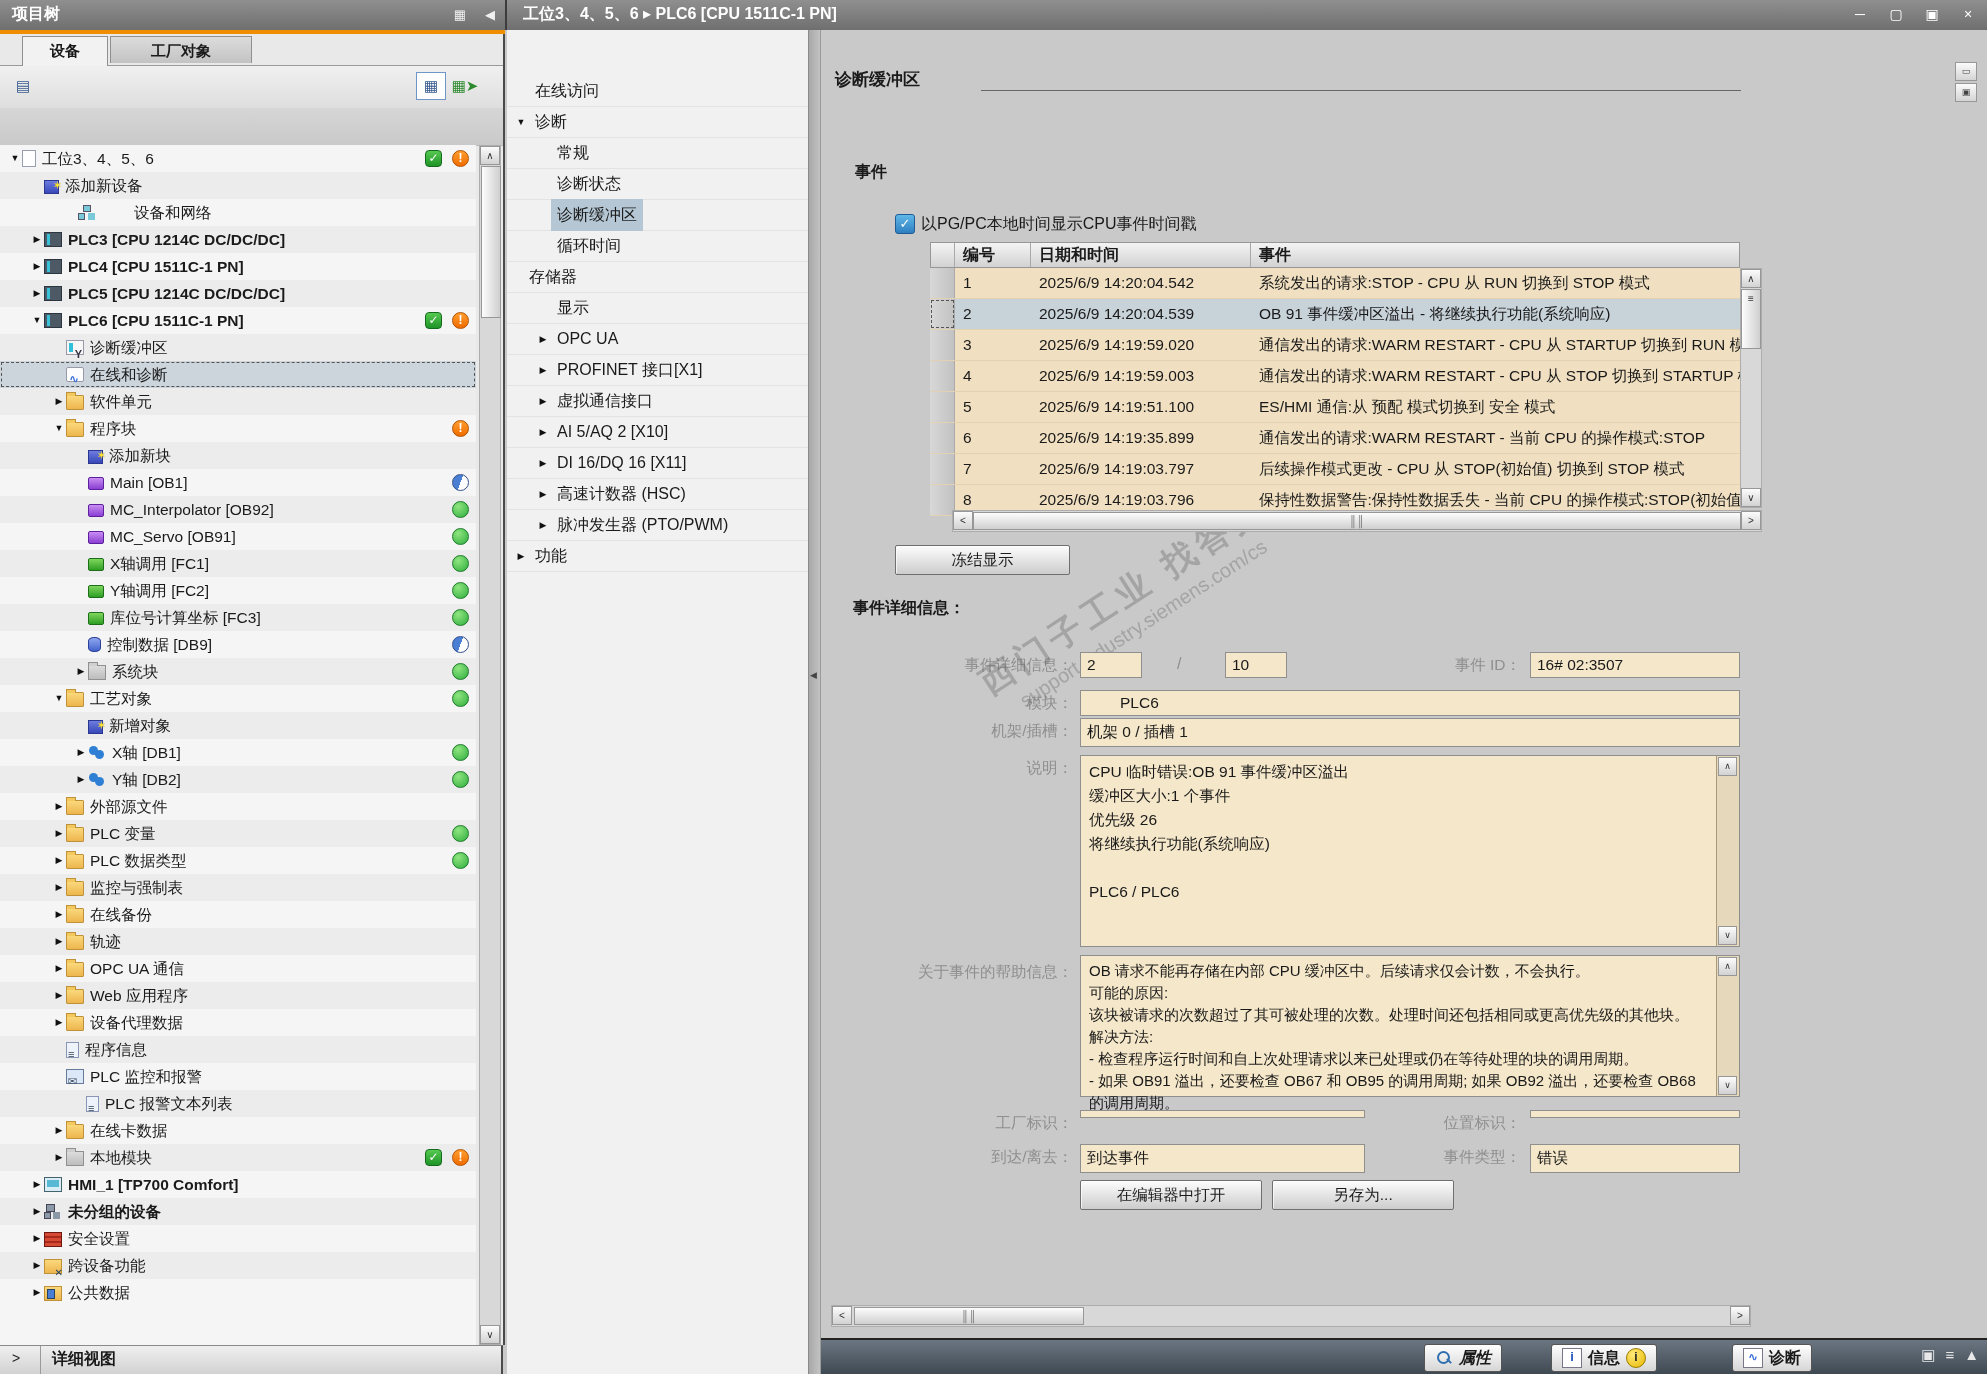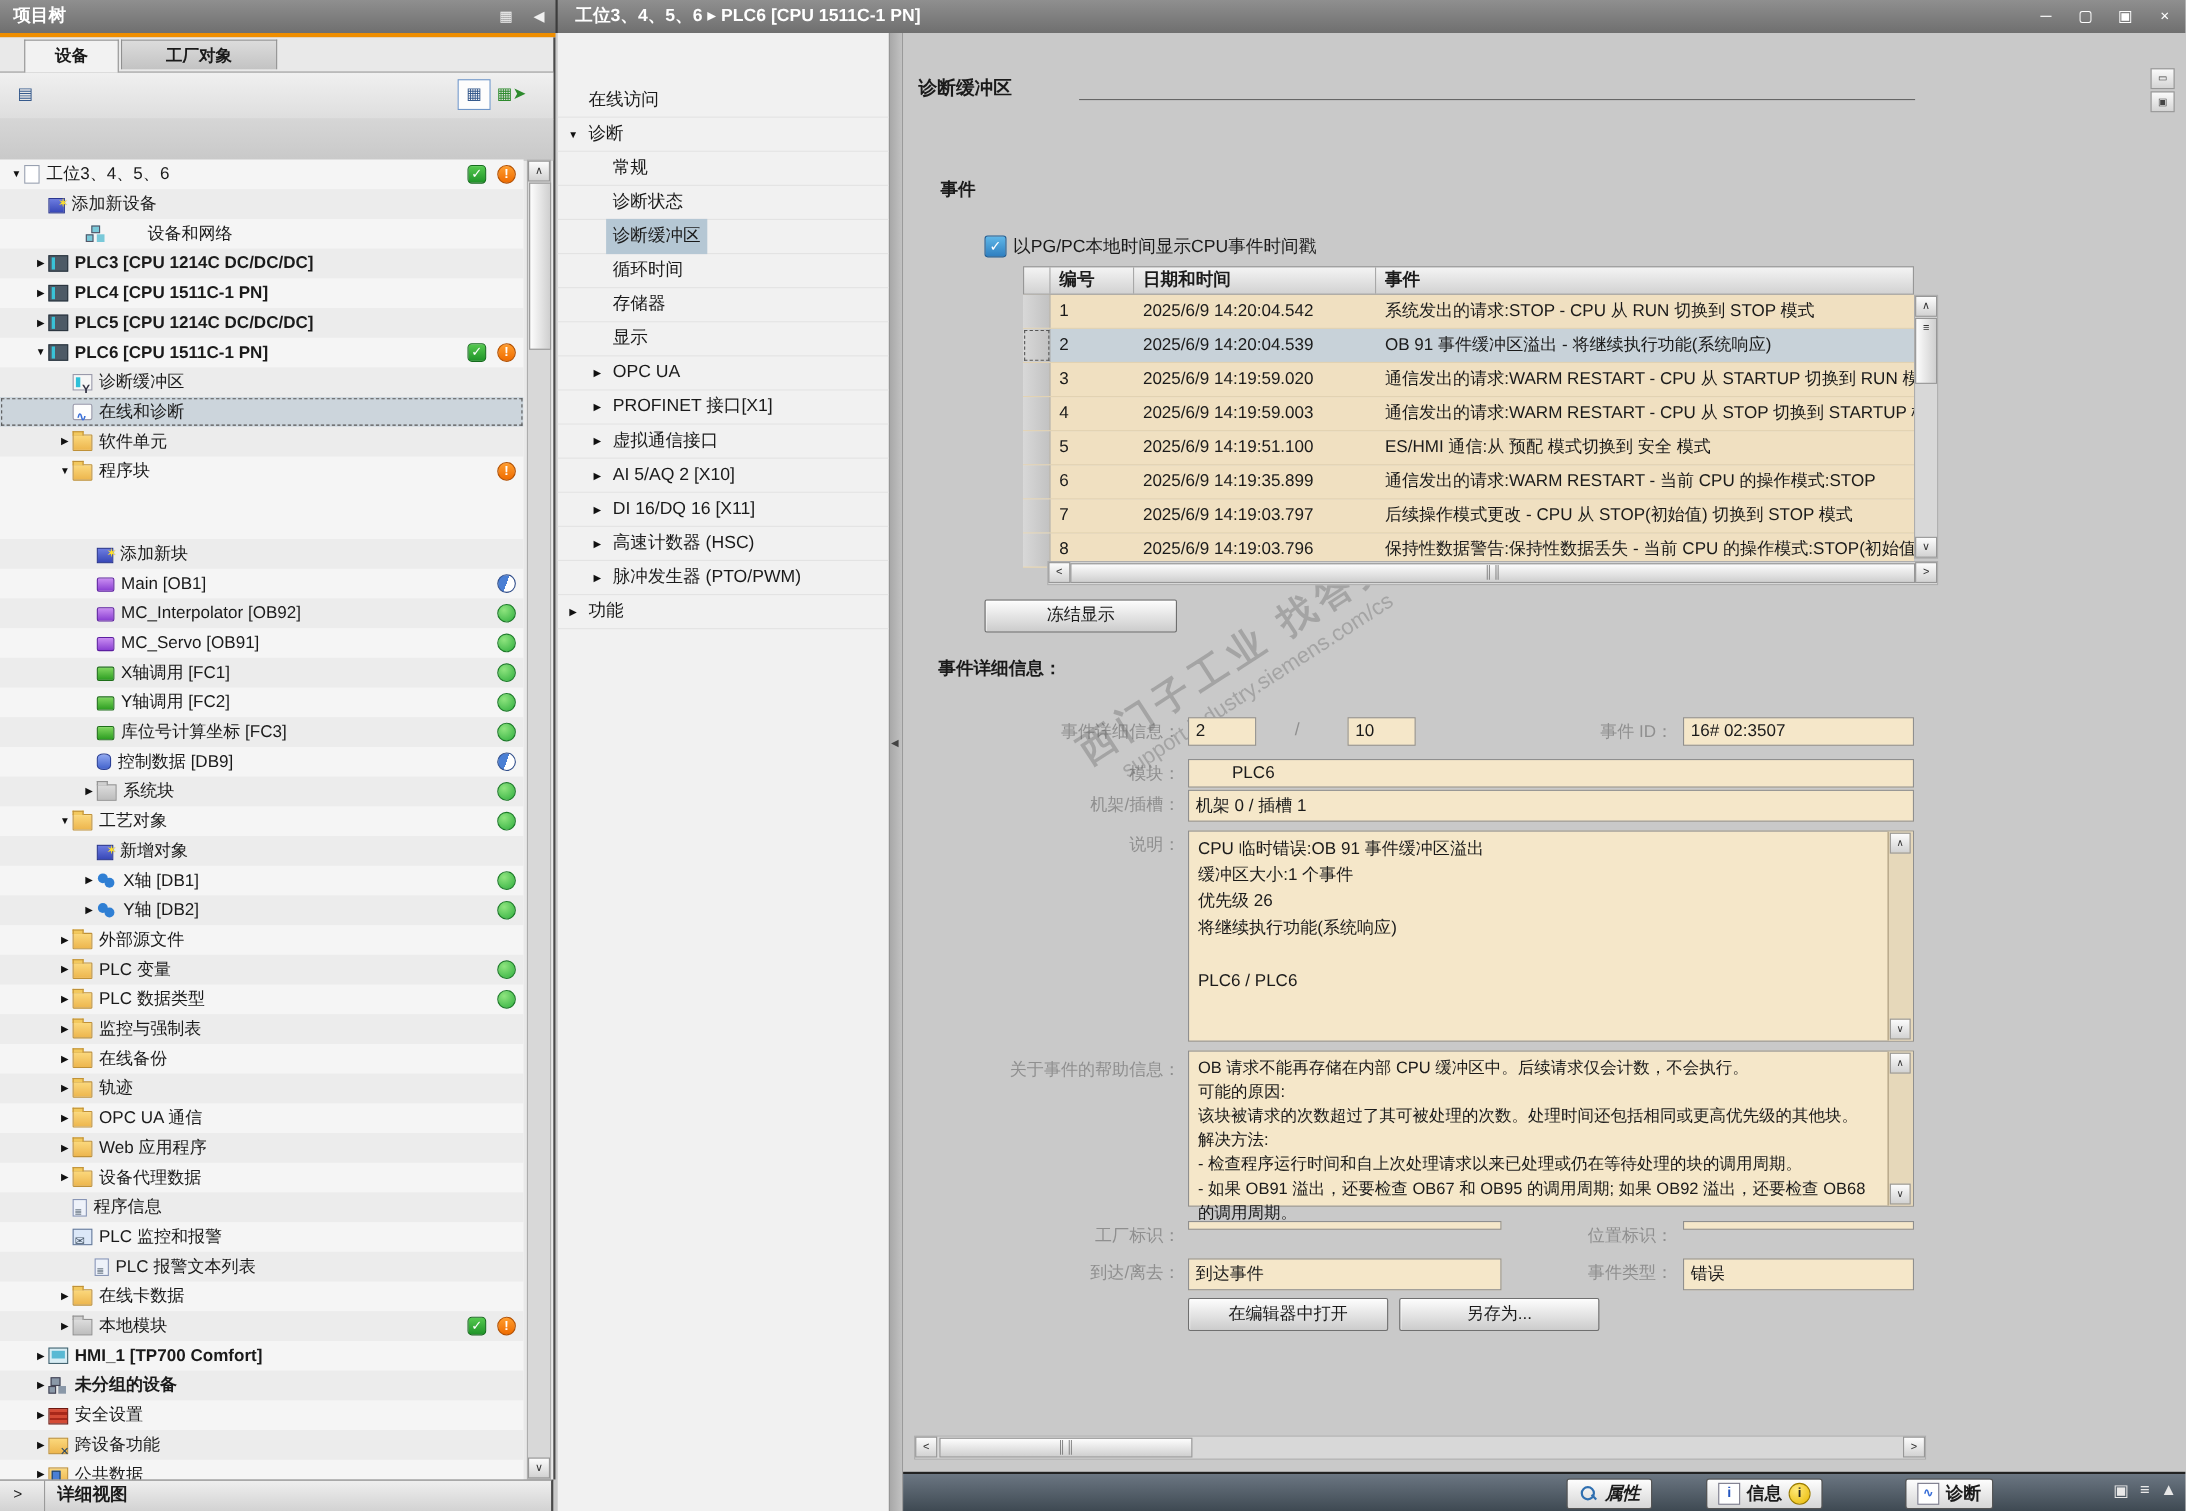--- a/index.html
+++ b/index.html
@@ -229,21 +229,21 @@
           <span class="ex">▶</span>
           <span class="ic folder"></span>
           <span class="lbl">软件单元</span>
         </div>
         <div class="trow" style="padding-left: 52px;">
           <span class="ex">▼</span>
           <span class="ic folder"></span>
           <span class="lbl">程序块</span>
           <span class="bd c2 warn">!</span>
         </div>
-        <div class="trow" style="padding-left: 74px; margin-top: 48px;">
+        <div class="trow" style="padding-left: 74px;">
           <span class="ex"></span>
           <span class="ic add"></span>
           <span class="lbl">添加新块</span>
         </div>
         <div class="trow" style="padding-left: 74px;">
           <span class="ex"></span>
           <span class="ic ob"></span>
           <span class="lbl">Main [OB1]</span>
           <span class="bd c2 hdot"></span>
         </div>
@@ -443,21 +443,21 @@
         <span class="hl">诊断状态</span>
       </div>
       <div class="nrow sel" style="padding-left: 28px;">
         <span class="ex"></span>
         <span class="hl">诊断缓冲区</span>
       </div>
       <div class="nrow" style="padding-left: 28px;">
         <span class="ex"></span>
         <span class="hl">循环时间</span>
       </div>
-      <div class="nrow" style="padding-left: 28px;">
+      <div class="nrow" style="">
         <span class="ex"></span>
         <span class="hl">存储器</span>
       </div>
       <div class="nrow" style="padding-left: 28px;">
         <span class="ex"></span>
         <span class="hl">显示</span>
       </div>
       <div class="nrow" style="padding-left: 28px;">
         <span class="ex">▶</span>
         <span class="hl">OPC UA</span>

